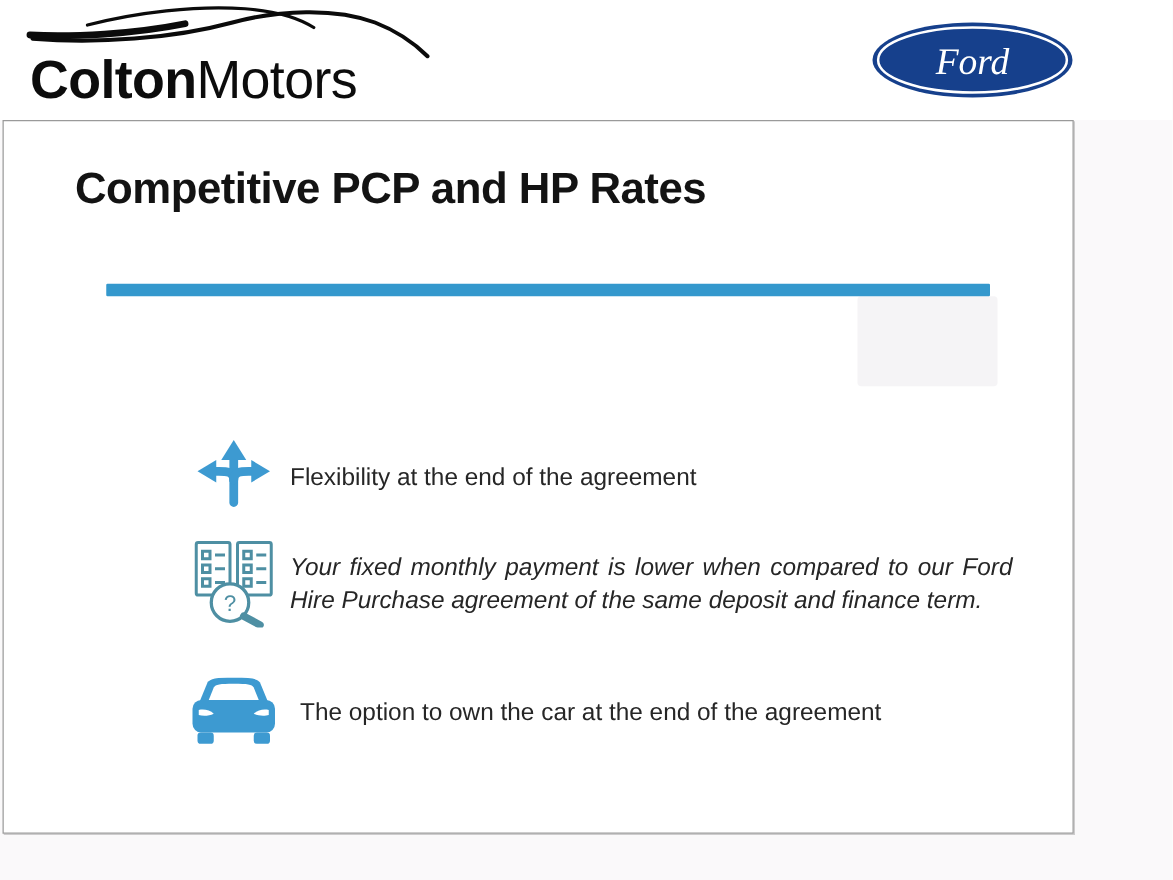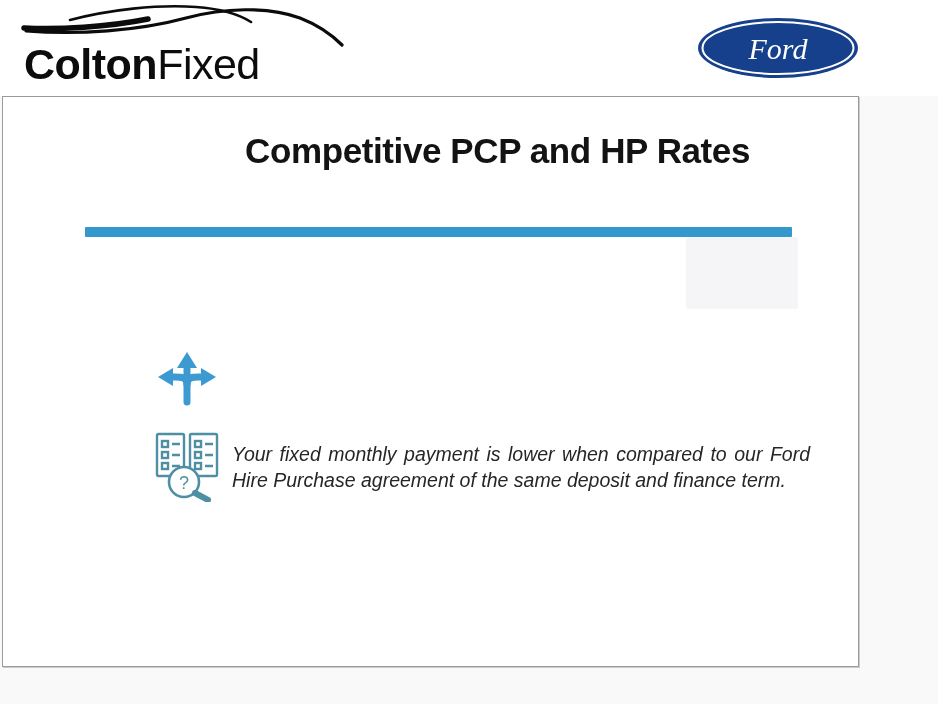--- a/index.html
+++ b/index.html
@@ -47,21 +47,21 @@
   .watermark{
     position:absolute;left:683px;top:140px;
     width:112px;height:72px;
     background:#f3f2f4;
     border-radius:3px;
     opacity:.85;
   }
 
   .title{
     position:absolute;left:60px;top:126px;width:690px;
-    text-align:right;
+    text-align:left;
     font-size:35px;line-height:50px;
     font-weight:bold;color:#131313;
     letter-spacing:-0.4px;
   }
 
   .divider{
     position:absolute;left:85px;top:227px;
     width:707px;height:10px;
     background:#3498cd;
     border-radius:1px;
@@ -110,21 +110,21 @@
 
   <div class="header">
 
     <div class="brand-logo">
       <svg class="brand-swoosh" viewBox="0 0 330 46">
         <path d="M8 27 C60 31 120 27 168 14 C205 4 250 2 282 14 C300 21 314 31 324 41" fill="none" stroke="#0b0b0b" stroke-width="3.2" stroke-linecap="round"></path>
         <path d="M52 16 C90 6 140 0 178 3 C206 5 222 11 233 18" fill="none" stroke="#0b0b0b" stroke-width="2.6" stroke-linecap="round" transform="translate(0,0)"></path>
         <path d="M6 24 C40 26 90 23 130 15" fill="none" stroke="#0b0b0b" stroke-width="5.5" stroke-linecap="round"></path>
       </svg>
       <div class="brand-word">
-        <span class="b1">Colton</span><span class="b2">Fixed</span>
+        <span class="b1">Colton</span><span class="b2">Motors</span>
       </div>
     </div>
 
     <svg class="ford-logo" viewBox="0 0 162 62">
       <ellipse cx="81" cy="31" rx="80" ry="30" fill="#16408c"></ellipse>
       <ellipse cx="81" cy="31" rx="75.5" ry="26" fill="none" stroke="#ffffff" stroke-width="2"></ellipse>
       <text x="81" y="42" text-anchor="middle" font-family="'Liberation Serif', serif" font-style="italic" font-size="30" fill="#ffffff">Ford</text>
     </svg>
   </div>
 
@@ -144,20 +144,21 @@
           <g fill="none" stroke="#3d9ad1" stroke-width="7" stroke-linecap="round">
             <path d="M31 52 L31 34 C31 26 31 22 31 16"></path>
             <path d="M31 34 C31 27 25 27 19 27 L14 27"></path>
             <path d="M31 34 C31 27 37 27 43 27 L48 27"></path>
           </g>
           <polygon points="31,2 41,18 21,18" fill="#3d9ad1"></polygon>
           <polygon points="2,27 17,18 17,36" fill="#3d9ad1"></polygon>
           <polygon points="60,27 45,18 45,36" fill="#3d9ad1"></polygon>
         </svg>
       </div>
+      <div class="btext">Flexibility at the end of the agreement</div>
     </div>
 
     <div class="bullet b-cmp">
       <div class="icon">
         <svg width="68" height="72" viewBox="0 0 68 72">
           <g fill="none" stroke="#4e8fa3" stroke-width="2.4">
             <rect x="4" y="4" width="27" height="42" rx="1.5"></rect>
             <rect x="37" y="4" width="27" height="42" rx="1.5"></rect>
             <rect x="9" y="11" width="6" height="6"></rect>
             <rect x="9" y="22" width="6" height="6"></rect>
@@ -169,15 +170,29 @@
             <path d="M52 14 L60 14 M52 25 L60 25 M52 36 L60 36"></path>
           </g>
           <circle cx="31" cy="52" r="15" fill="#ffffff" stroke="#4e8fa3" stroke-width="2.6"></circle>
           <path d="M42 63 L55 70" stroke="#4e8fa3" stroke-width="6" stroke-linecap="round"></path>
           <text x="31" y="59" text-anchor="middle" font-family="'Liberation Sans', sans-serif" font-size="18" fill="#4e8fa3">?</text>
         </svg>
       </div>
       <div class="btext">Your fixed monthly payment is lower when compared to our Ford Hire Purchase agreement of the same deposit and finance term.</div>
     </div>
 
+    <div class="bullet b-car">
+      <div class="icon">
+        <svg width="70" height="56" viewBox="0 0 70 56">
+          <path d="M14 4 C16 1 21 0 35 0 C49 0 54 1 56 4 L63 21 L7 21 Z" fill="#3d9ad1"></path>
+          <path d="M19 8 C20.5 5.5 24 5 35 5 C46 5 49.5 5.5 51 8 L55 18 L15 18 Z" fill="#ffffff"></path>
+          <rect x="2" y="18" width="66" height="26" rx="7" fill="#3d9ad1"></rect>
+          <rect x="6" y="44" width="13" height="9" rx="2.5" fill="#3d9ad1"></rect>
+          <rect x="51" y="44" width="13" height="9" rx="2.5" fill="#3d9ad1"></rect>
+          <path d="M7 26 C11 25 16 26 19 29 C15 31 10 31 7 30 Z" fill="#ffffff"></path>
+          <path d="M63 26 C59 25 54 26 51 29 C55 31 60 31 63 30 Z" fill="#ffffff"></path>
+        </svg>
+      </div>
+      <div class="btext">The option to own the car at the end of the agreement</div>
+    </div>
 
   </div>
 </div>
 
 </body></html>

